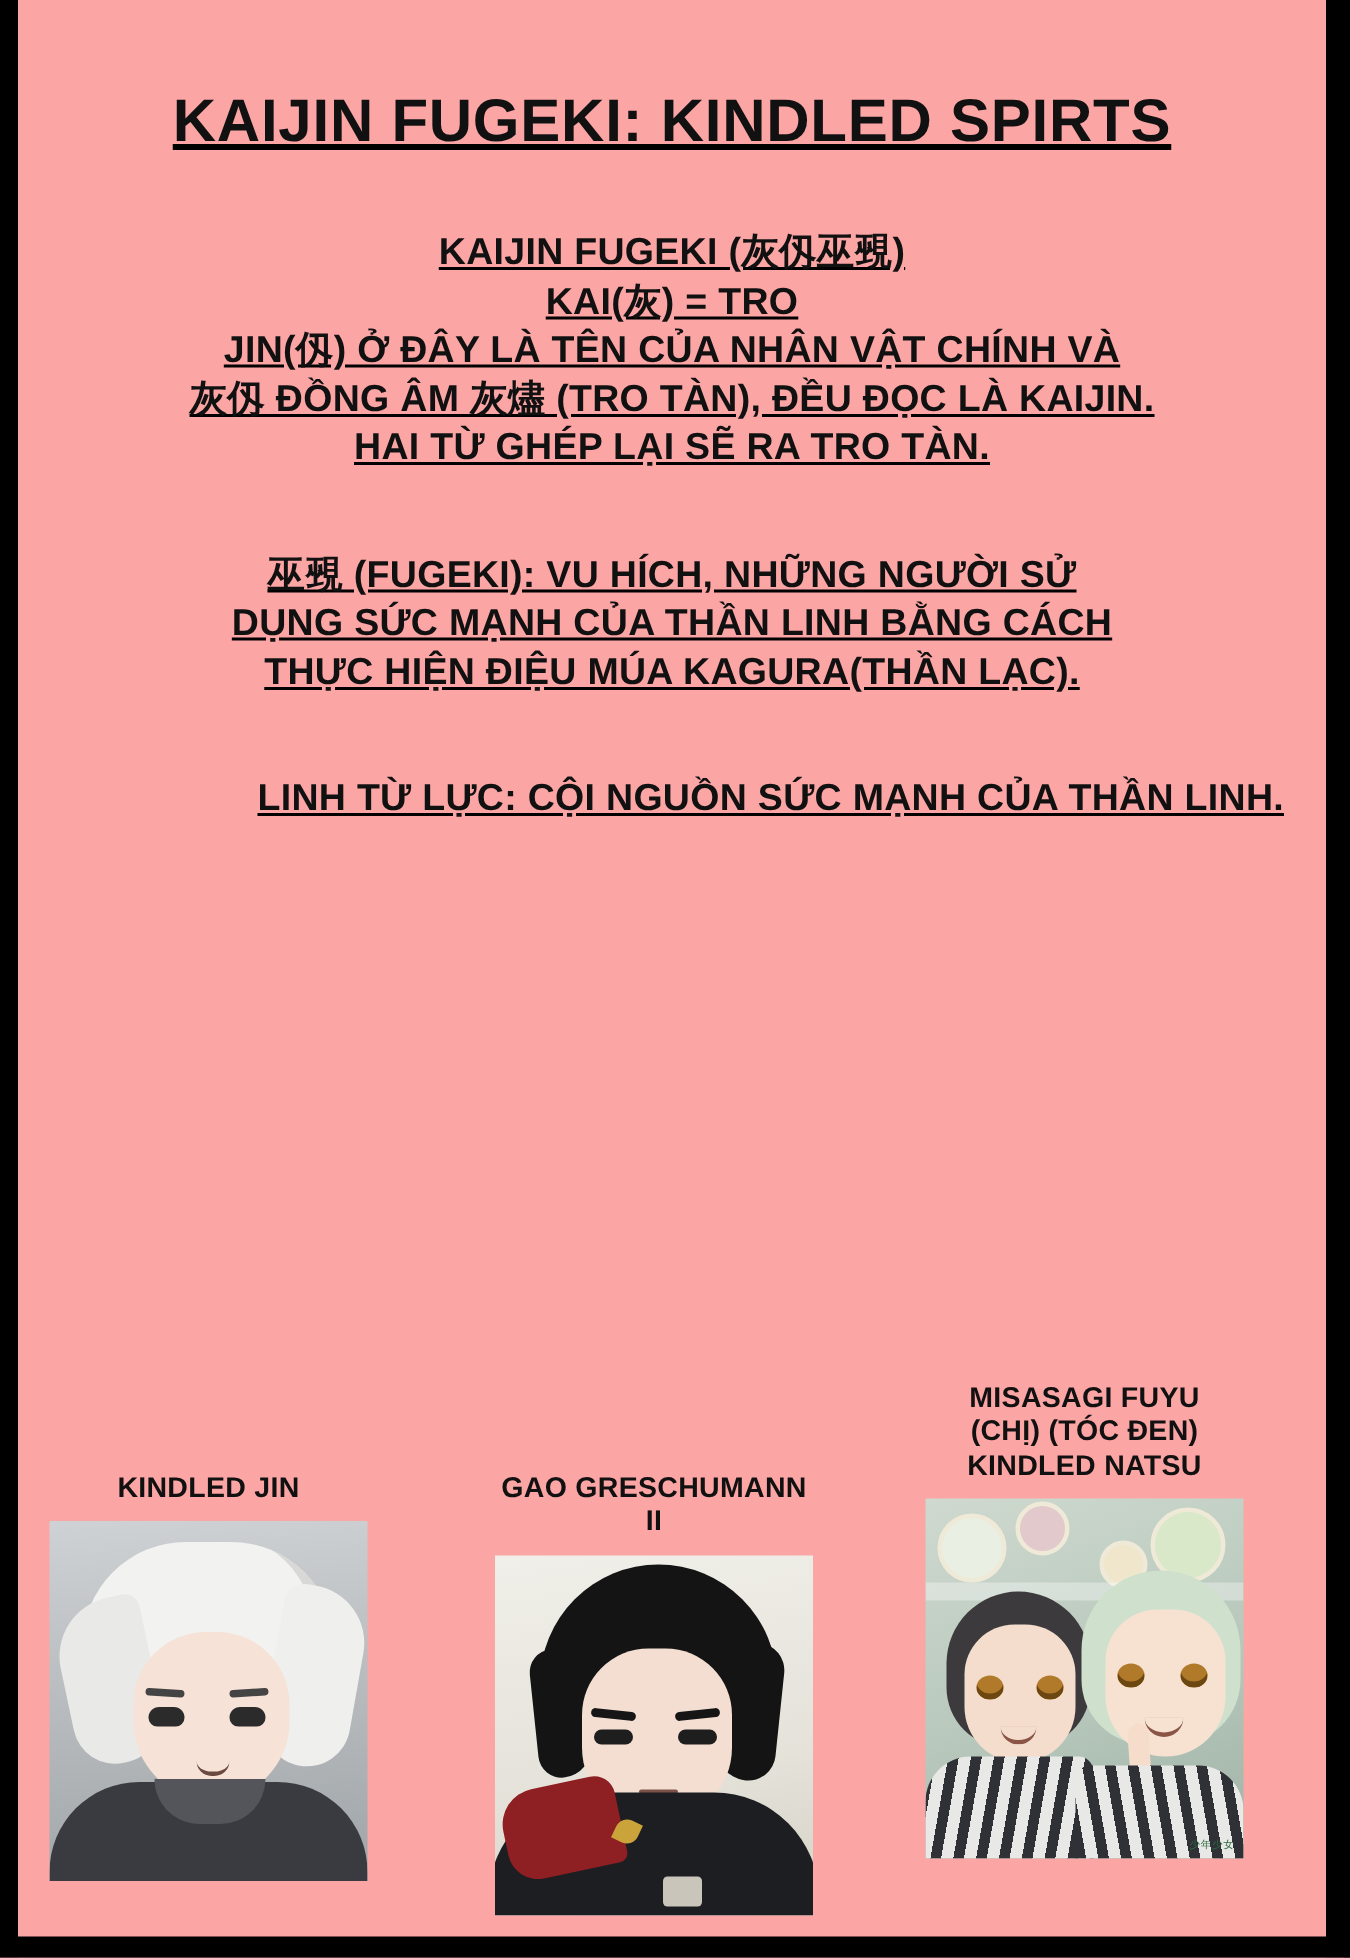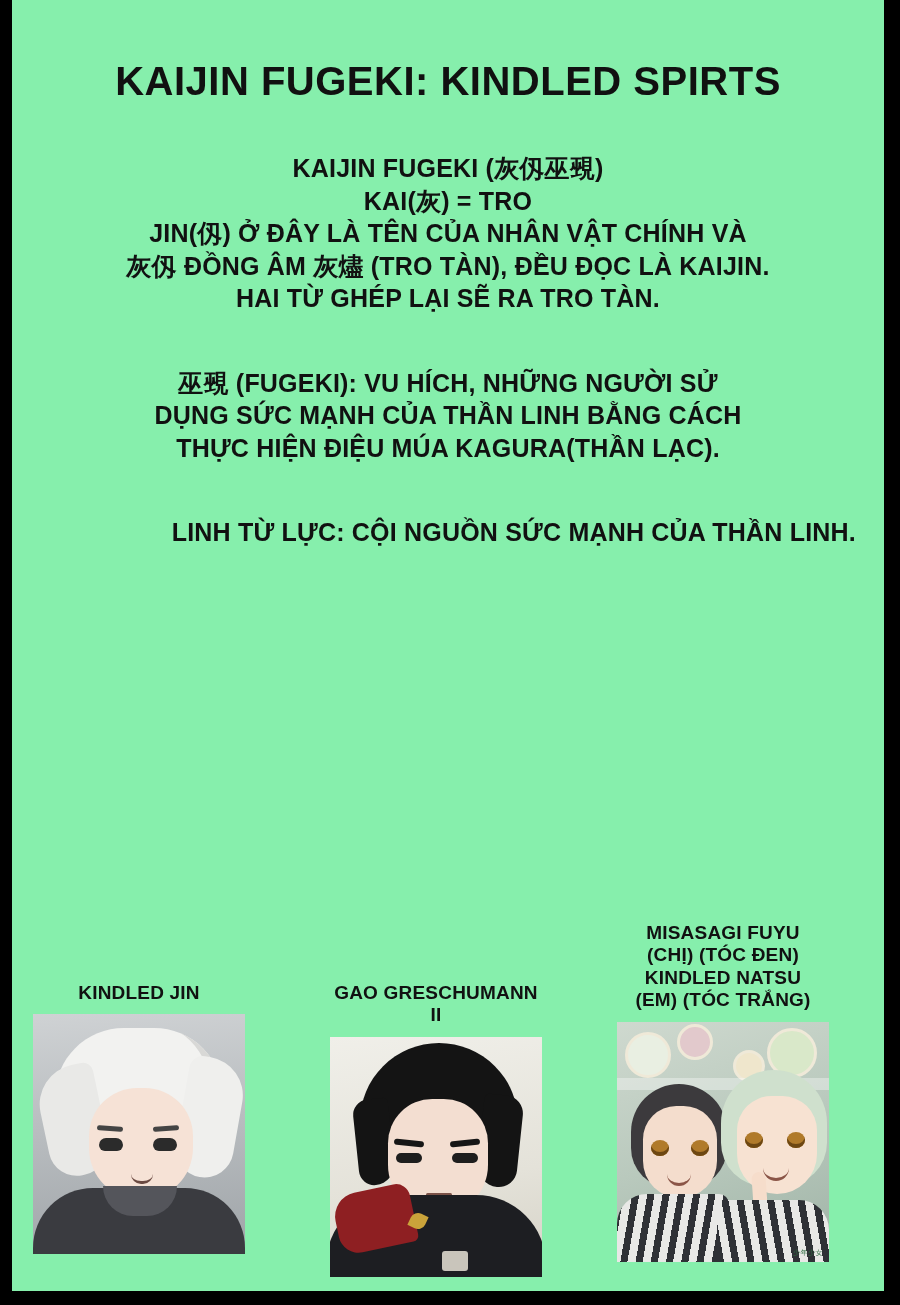--- a/index.html
+++ b/index.html
@@ -7,23 +7,24 @@
     padding: 0;
     background: #000;
   }
   body {
     font-family: "Liberation Sans", sans-serif;
   }
   .page {
     position: relative;
     width: 896px;
     height: 1305px;
-    background: #86efac;
+    background: #fca5a5;
     overflow: hidden;
     box-sizing: border-box;
+    text-decoration: underline;
   }
   .frame-left, .frame-right {
     position: absolute;
     top: 0;
     width: 12px;
     height: 100%;
     background: #000;
   }
   .frame-left { left: 0; }
   .frame-right { right: 0; }
@@ -441,21 +442,20 @@
         <div class="leaf"></div>
         <div class="badge"></div>
       </div>
     </div>
 
     <div class="card card-3">
       <div class="card-caption">
         <span class="cline">MISASAGI FUYU</span>
         <span class="cline">(CHỊ) (TÓC ĐEN)</span>
         <span class="cline">KINDLED NATSU</span>
-        <span class="cline">(EM) (TÓC TRẮNG)</span>
       </div>
       <div class="thumb t3">
         <div class="lantern l1"></div>
         <div class="lantern l2"></div>
         <div class="lantern l3"></div>
         <div class="lantern l4"></div>
         <div class="band"></div>
         <div class="head-l"></div>
         <div class="head-r"></div>
         <div class="face-l"></div>

